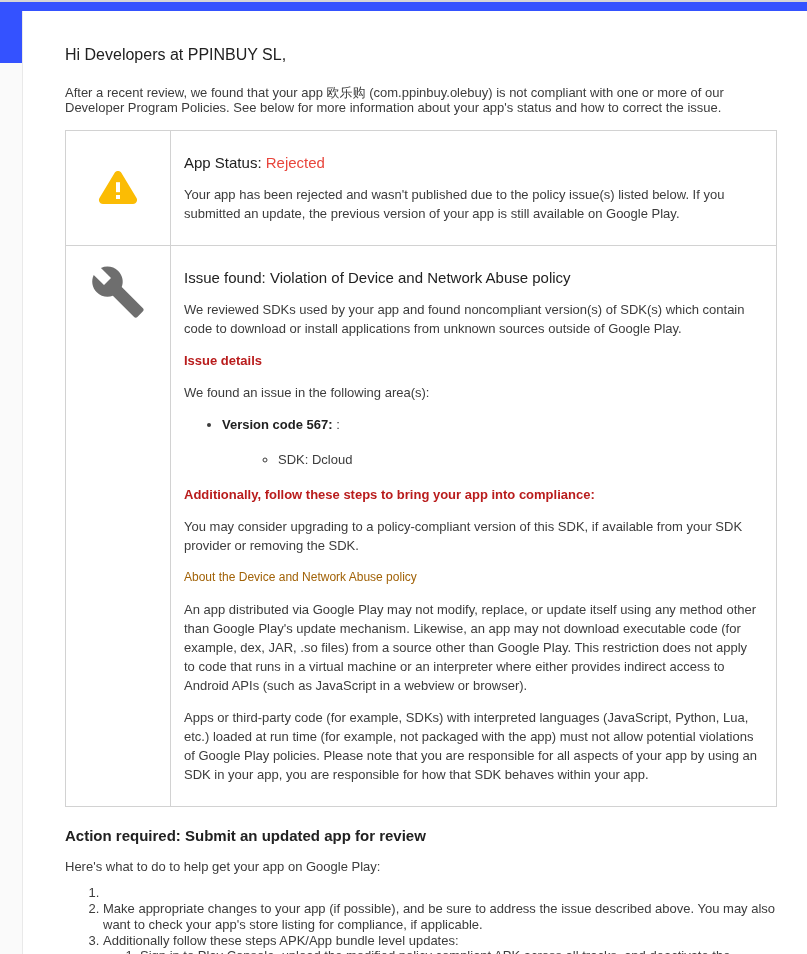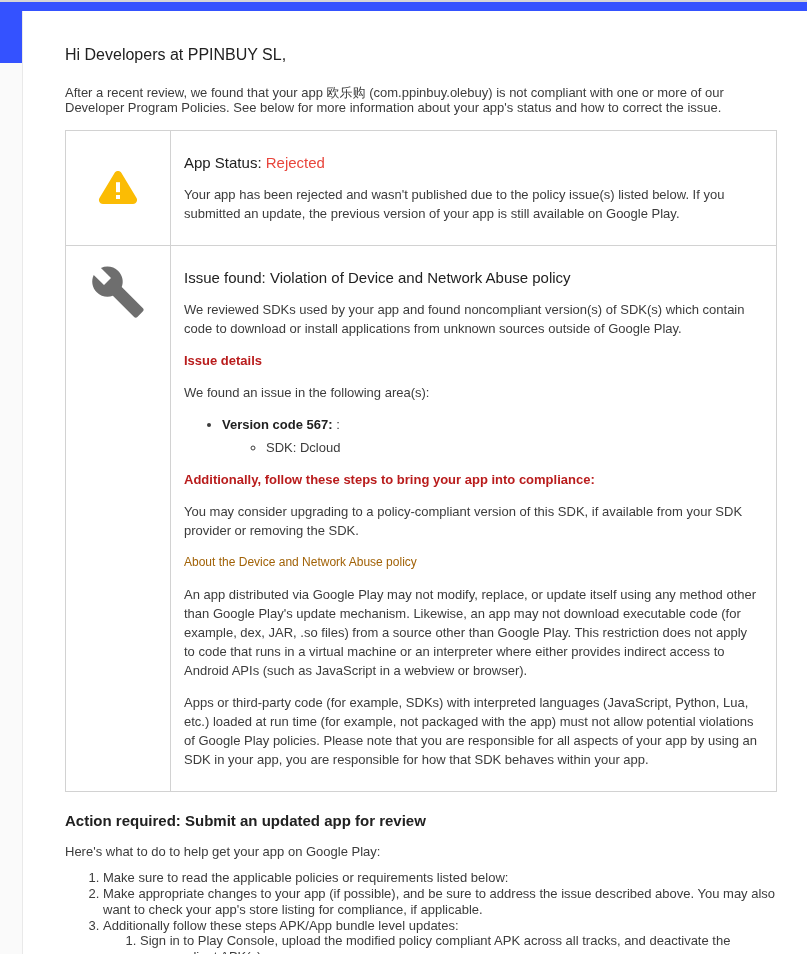--- a/index.html
+++ b/index.html
@@ -28,21 +28,21 @@
   td.icon-cell{width:102px;text-align:center;}
   td.icon-cell.mid{vertical-align:middle;}
   td.icon-cell.top{padding-top:18px;}
   td.body-cell{padding:9px 16px 18px 13px;}
   .card-title{font-size:15px;font-weight:400;color:#212121;margin:9px 0 0;}
   .card-title .red{color:var(--status_red);}
   .body-cell p{margin:13px 0;line-height:19px;}
   .body-cell p.last{margin-bottom:4px;}
   .subhead{font-weight:700;color:#b91c1c;margin:15px 0 13px;line-height:19px;}
   ul.issue-list{margin:12px 0;padding-left:38px;line-height:19px;list-style:disc;}
-  ul.issue-list ul{list-style:circle;padding-left:40px;margin:4px;}
+  ul.issue-list ul{list-style:circle;padding-left:40px;margin:16px;}
   .about-heading{font-size:12px;font-weight:400;color:#a16207;margin:25px 0 0;}
   .action-heading{font-size:15px;font-weight:700;color:#212121;margin:20px 0 0;}
   .action-intro{margin:13px 0 0;line-height:19px;}
   ol.steps{margin:9px 0 0;padding-left:38px;line-height:1.22;list-style:decimal;}
   ol.steps ul.circle{list-style:circle;padding-left:40px;margin:0;}
   ol.steps ol.sub{list-style:decimal;padding-left:37px;margin:0;}
   ol.steps li{margin:0;}
   a.policy-link{color:var(--link_blue);text-decoration:none;cursor:pointer;}
   b{color:#212121;}
   .icon-svg{display:inline-block;}
@@ -107,21 +107,20 @@
       </td>
     </tr>
   </tbody>
     </table>
 
   <p class="action-heading">Action required: Submit an updated app for review</p>
   <p class="action-intro">Here's what to do to help get your app on Google Play:</p>
 
   <ol class="steps">
     <li>
-      <span>Make sure to read the applicable policies or requirements listed below:</span>
     </li>
     <li>Make appropriate changes to your app (if possible), and be sure to address the issue described above. You may also want to check your app's store listing for compliance, if applicable.</li>
     <li>
       <span>Additionally follow these steps APK/App bundle level updates:</span>
       <ol class="sub">
         <li>Sign in to Play Console, upload the modified policy compliant APK across all tracks, and deactivate the noncompliant APK(s).</li>
 
       </ol>
     </li>
   </ol>

